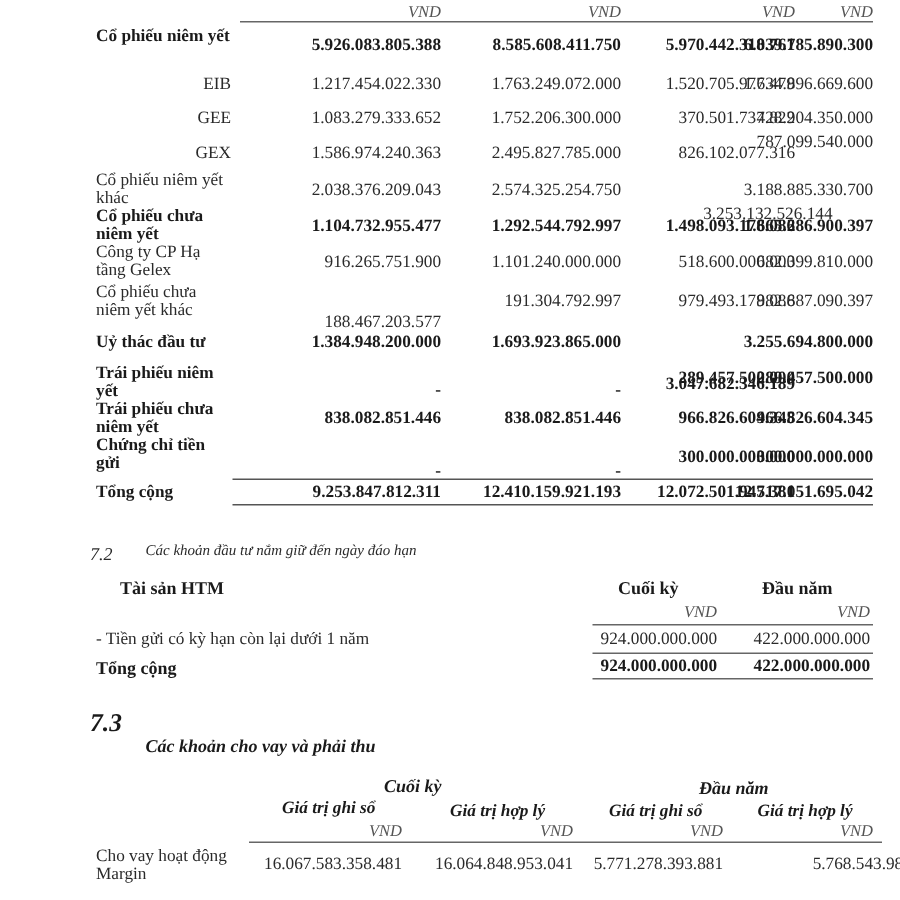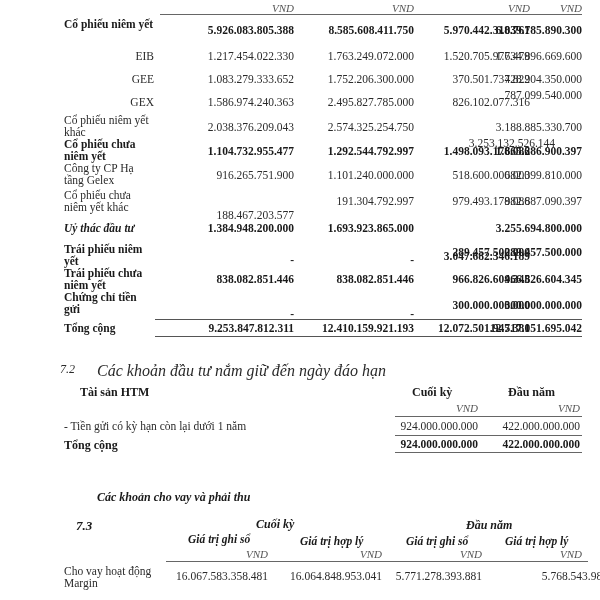--- a/index.html
+++ b/index.html
@@ -75,21 +75,21 @@
   <div class="num c2" style="top:169px;">1.101.240.000.000</div>
   <div class="num c3" style="top:169px;">518.600.000.000</div>
   <div class="num c4" style="top:169px;">682.399.810.000</div>
 
   <div class="abs lbl" style="left:64px;top:189px;width:90px;">Cổ phiếu chưa niêm yết khác</div>
   <div class="num c1" style="top:195px;margin-top:14px;">188.467.203.577</div>
   <div class="num c2" style="top:195px;">191.304.792.997</div>
   <div class="num c3" style="top:195px;">979.493.178.086</div>
   <div class="num c4" style="top:195px;">982.887.090.397</div>
 
-  <div class="abs lbl b" style="left:64px;top:222px;width:100px;font-style:italic;">Uỷ thác đầu tư</div>
+  <div class="abs lbl b" style="left:64px;top:222px;width:100px;">Uỷ thác đầu tư</div>
   <div class="num b c1" style="top:222px;">1.384.948.200.000</div>
   <div class="num b c2" style="top:222px;">1.693.923.865.000</div>
   <div class="num b c3" style="top:222px;margin-top:28px;">3.047.682.346.189</div>
   <div class="num b c4" style="top:222px;">3.255.694.800.000</div>
 
   <div class="abs lbl b" style="left:64px;top:243px;width:90px;">Trái phiếu niêm yết</div>
   <div class="num b c1" style="top:254px;">-</div>
   <div class="num b c2" style="top:254px;">-</div>
   <div class="num b c3" style="top:246px;">289.457.500.000</div>
   <div class="num b c4" style="top:246px;">289.457.500.000</div>
@@ -111,21 +111,21 @@
   <div class="abs lbl b" style="left:64px;top:322px;width:90px;">Tổng cộng</div>
   <div class="num b c1" style="top:322px;">9.253.847.812.311</div>
   <div class="num b c2" style="top:322px;">12.410.159.921.193</div>
   <div class="num b c3" style="top:322px;">12.072.501.947.381</div>
   <div class="num b c4" style="top:322px;">12.517.051.695.042</div>
   <div class="rule2" style="left:155px;top:336px;width:427px;"></div>
 </div>
 
 <div>
   <div class="abs it" style="left:60px;top:362px;font-size:12px;">7.2</div>
-  <div class="abs it" style="left:97px;top:362px;font-size:16px;">Các khoản đầu tư nắm giữ đến ngày đáo hạn</div>
+  <div class="abs it" style="left:97px;top:362px;font-size:10px;">Các khoản đầu tư nắm giữ đến ngày đáo hạn</div>
 
   <div class="abs b" style="left:80px;top:385px;font-size:12px;">Tài sản HTM</div>
   <div class="abs b" style="left:412px;top:385px;font-size:12px;">Cuối kỳ</div>
   <div class="abs b" style="left:508px;top:385px;font-size:12px;">Đầu năm</div>
 
   <div class="abs unit" style="left:400px;top:402px;width:78px;">VND</div>
   <div class="abs unit" style="left:500px;top:402px;width:80px;">VND</div>
   <div class="rule" style="left:395px;top:416px;width:187px;"></div>
 
   <div class="abs" style="left:64px;top:420px;font-size:11.5px;">- Tiền gửi có kỳ hạn còn lại dưới 1 năm</div>
@@ -133,21 +133,21 @@
   <div class="abs num" style="left:482px;top:420px;width:98px;">422.000.000.000</div>
   <div class="rule" style="left:395px;top:435px;width:187px;"></div>
 
   <div class="abs b" style="left:64px;top:438px;font-size:12px;">Tổng cộng</div>
   <div class="abs num b" style="left:380px;top:438px;width:98px;">924.000.000.000</div>
   <div class="abs num b" style="left:482px;top:438px;width:98px;">422.000.000.000</div>
   <div class="rule" style="left:395px;top:452px;width:187px;"></div>
 </div>
 
 <div>
-  <div class="abs it b" style="left:60px;top:518px;font-size:13px;margin-left:16px;">7.3</div>
+  <div class="abs it b" style="left:60px;top:472px;font-size:17px;">7.3</div>
   <div class="abs it b" style="left:97px;top:490px;font-size:12px;">Các khoản cho vay và phải thu</div>
 
   <div class="abs it b" style="left:256px;top:517px;font-size:12px;">Cuối kỳ</div>
   <div class="abs it b" style="left:466px;top:518px;font-size:12px;">Đầu năm</div>
 
   <div class="abs it b" style="left:188px;top:533px;font-size:11.5px;">Giá trị ghi sổ</div>
   <div class="abs it b" style="left:300px;top:535px;font-size:11.5px;">Giá trị hợp lý</div>
   <div class="abs it b" style="left:406px;top:535px;font-size:11.5px;">Giá trị ghi sổ</div>
   <div class="abs it b" style="left:505px;top:535px;font-size:11.5px;">Giá trị hợp lý</div>
 

